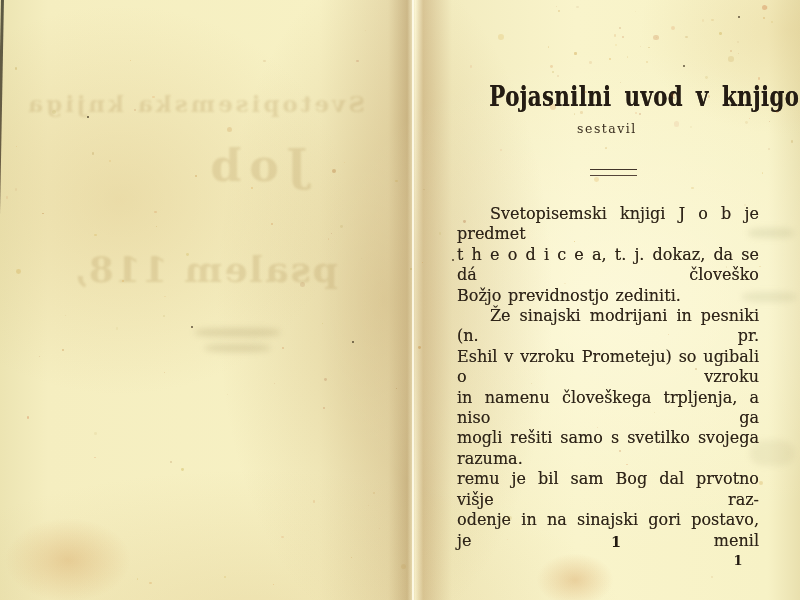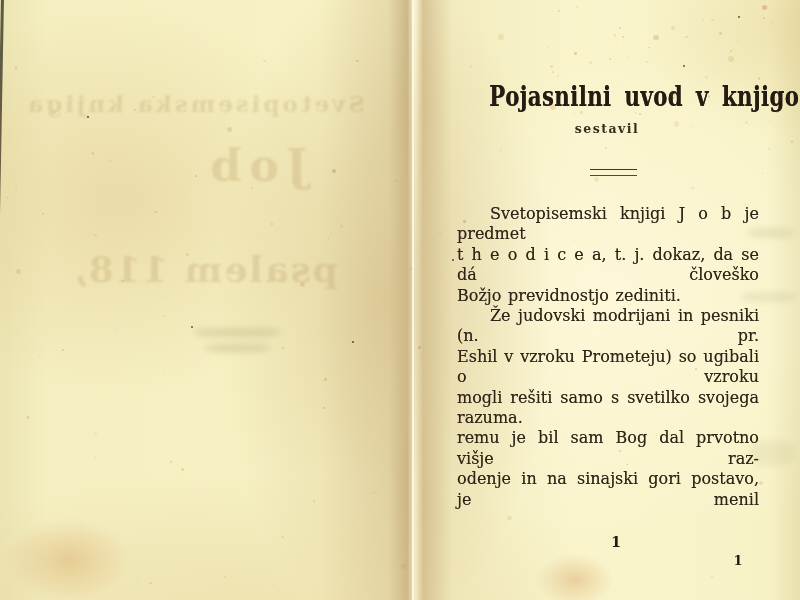--- a/index.html
+++ b/index.html
@@ -46,21 +46,21 @@
 
   
   .print{color:#2c2217;}
   .title-wrap{position:absolute;left:432px;top:80px;width:350px;text-align:center;}
   .main-title{
     display:inline-block;white-space:nowrap;font-weight:bold;font-size:28px;
     transform:scaleX(.76);transform-origin:center;letter-spacing:0.5px;word-spacing:7px;
     color:#241c13;text-shadow:0 0 .5px rgba(36,28,19,.8);
   }
   .byline{position:absolute;left:432px;top:121px;width:350px;text-align:center;
-    font-size:12.5px;font-weight:bold;letter-spacing:1.5px;color:#3a2e1f;}
+    font-size:12.5px;font-weight:normal;letter-spacing:1.5px;color:#3a2e1f;}
   .author{position:absolute;left:432px;top:138px;width:350px;text-align:center;}
   .author span{display:inline-block;font-size:22px;font-weight:bold;letter-spacing:1px;
     transform:scaleX(.85);white-space:nowrap;color:#241c13;text-shadow:0 0 .5px rgba(36,28,19,.8);}
   .title-rule{position:absolute;left:590px;top:169px;width:47px;height:5px;
     border-top:1.6px solid #42352a;border-bottom:1.2px solid #55443a;}
   #text-block{
     position:absolute;left:457px;top:204px;width:302px;
     font-size:16px;line-height:20.4px;color:#2e2418;
     text-shadow:0 0 .4px rgba(46,36,24,.55);word-spacing:1.5px;
   }
@@ -94,22 +94,23 @@
   <div class="title-wrap print">
     <span class="main-title">Pojasnilni uvod v knjigo Job</span>
   </div>
   <div class="byline print">sestavil</div>
   <div class="title-rule"></div>
 
   <div id="text-block">
       <div class="bodyline indent">Svetopisemski knjigi J o b je predmet</div>
       <div class="bodyline">t h e o d i c e a, t. j. dokaz, da se dá človeško</div>
       <div class="bodyline lastleft">Božjo previdnostjo zediniti.</div>
-      <div class="bodyline indent">Že judovski modrijani in pesniki (n. pr.</div>
+      <div class="bodyline indent">Že sinajski modrijani in pesniki (n. pr.</div>
       <div class="bodyline">Eshil v vzroku Prometeju) so ugibali o vzroku</div>
+      <div class="bodyline">in namenu človeškega trpljenja, a niso ga</div>
       <div class="bodyline">mogli rešiti samo s svetilko svojega razuma.</div>
       <div class="bodyline">remu je bil sam Bog dal prvotno višje raz-</div>
       <div class="bodyline">odenje in na sinajski gori postavo, je menil</div>
     </div>
 
   <div class="pagenum">1</div>
   <div class="cornermark">1</div>
 
   <div id="specks">
       <i style="left: 614.989px; top: 43.7295px; width: 2.1px; height: 2.1px; background: rgba(212, 147, 30, 0.13); filter: blur(0.27px);"></i>

